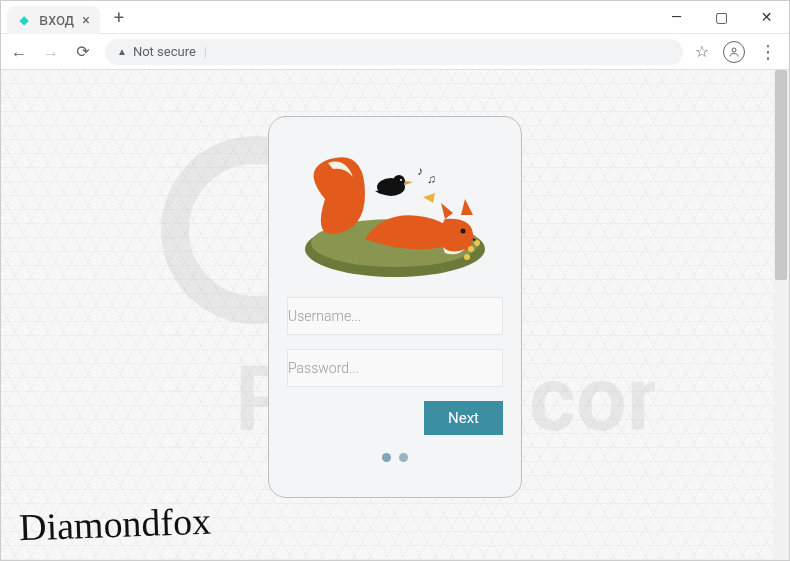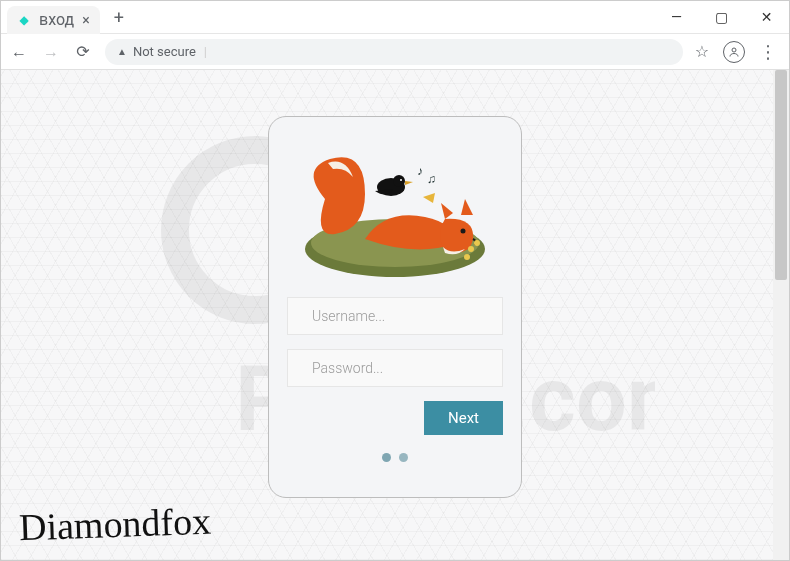--- a/index.html
+++ b/index.html
@@ -39,21 +39,21 @@
 .watermark { position: absolute; top: 40px; left: 50%; transform: translateX(-50%); opacity: 0.06; pointer-events: none; }
 .watermark svg { width: 520px; height: 380px; }
 
 
 .card { position: absolute; top: 46px; left: 50%; transform: translateX(-50%); width: 254px; height: 382px;
   background: #f4f5f7; border: 1px solid #bdbdbd; border-radius: 18px; padding: 18px 18px 14px; }
 
 .fox-wrap { width: 100%; height: 148px; display: flex; align-items: center; justify-content: center; }
 .fox-wrap svg { width: 200px; height: 140px; }
 
-.field { width: 100%; height: 38px; border: 1px solid #e6e6e6; background: #f9f9f9; margin-top: 14px; padding: 0 24px; font-size: 14px; color: #555; outline: none; }
+.field { width: 100%; height: 38px; border: 1px solid #e6e6e6; background: #f9f9f9; margin-top: 14px; padding: 0 0; font-size: 14px; color: #555; outline: none; }
 .field::placeholder { color: #9c9c9c; font-weight: 300; }
 
 .next-row { display: flex; justify-content: flex-end; margin-top: 14px; }
 .next-btn { background: #3c8ea3; color: #fff; border: none; padding: 8px 24px; font-size: 15px; cursor: pointer; }
 
 .dots { display: flex; justify-content: center; gap: 8px; margin-top: 18px; }
 .dot { width: 9px; height: 9px; border-radius: 50%; background: #7fa6b2; }
 .dot.muted { opacity: 0.8; }
 
 

